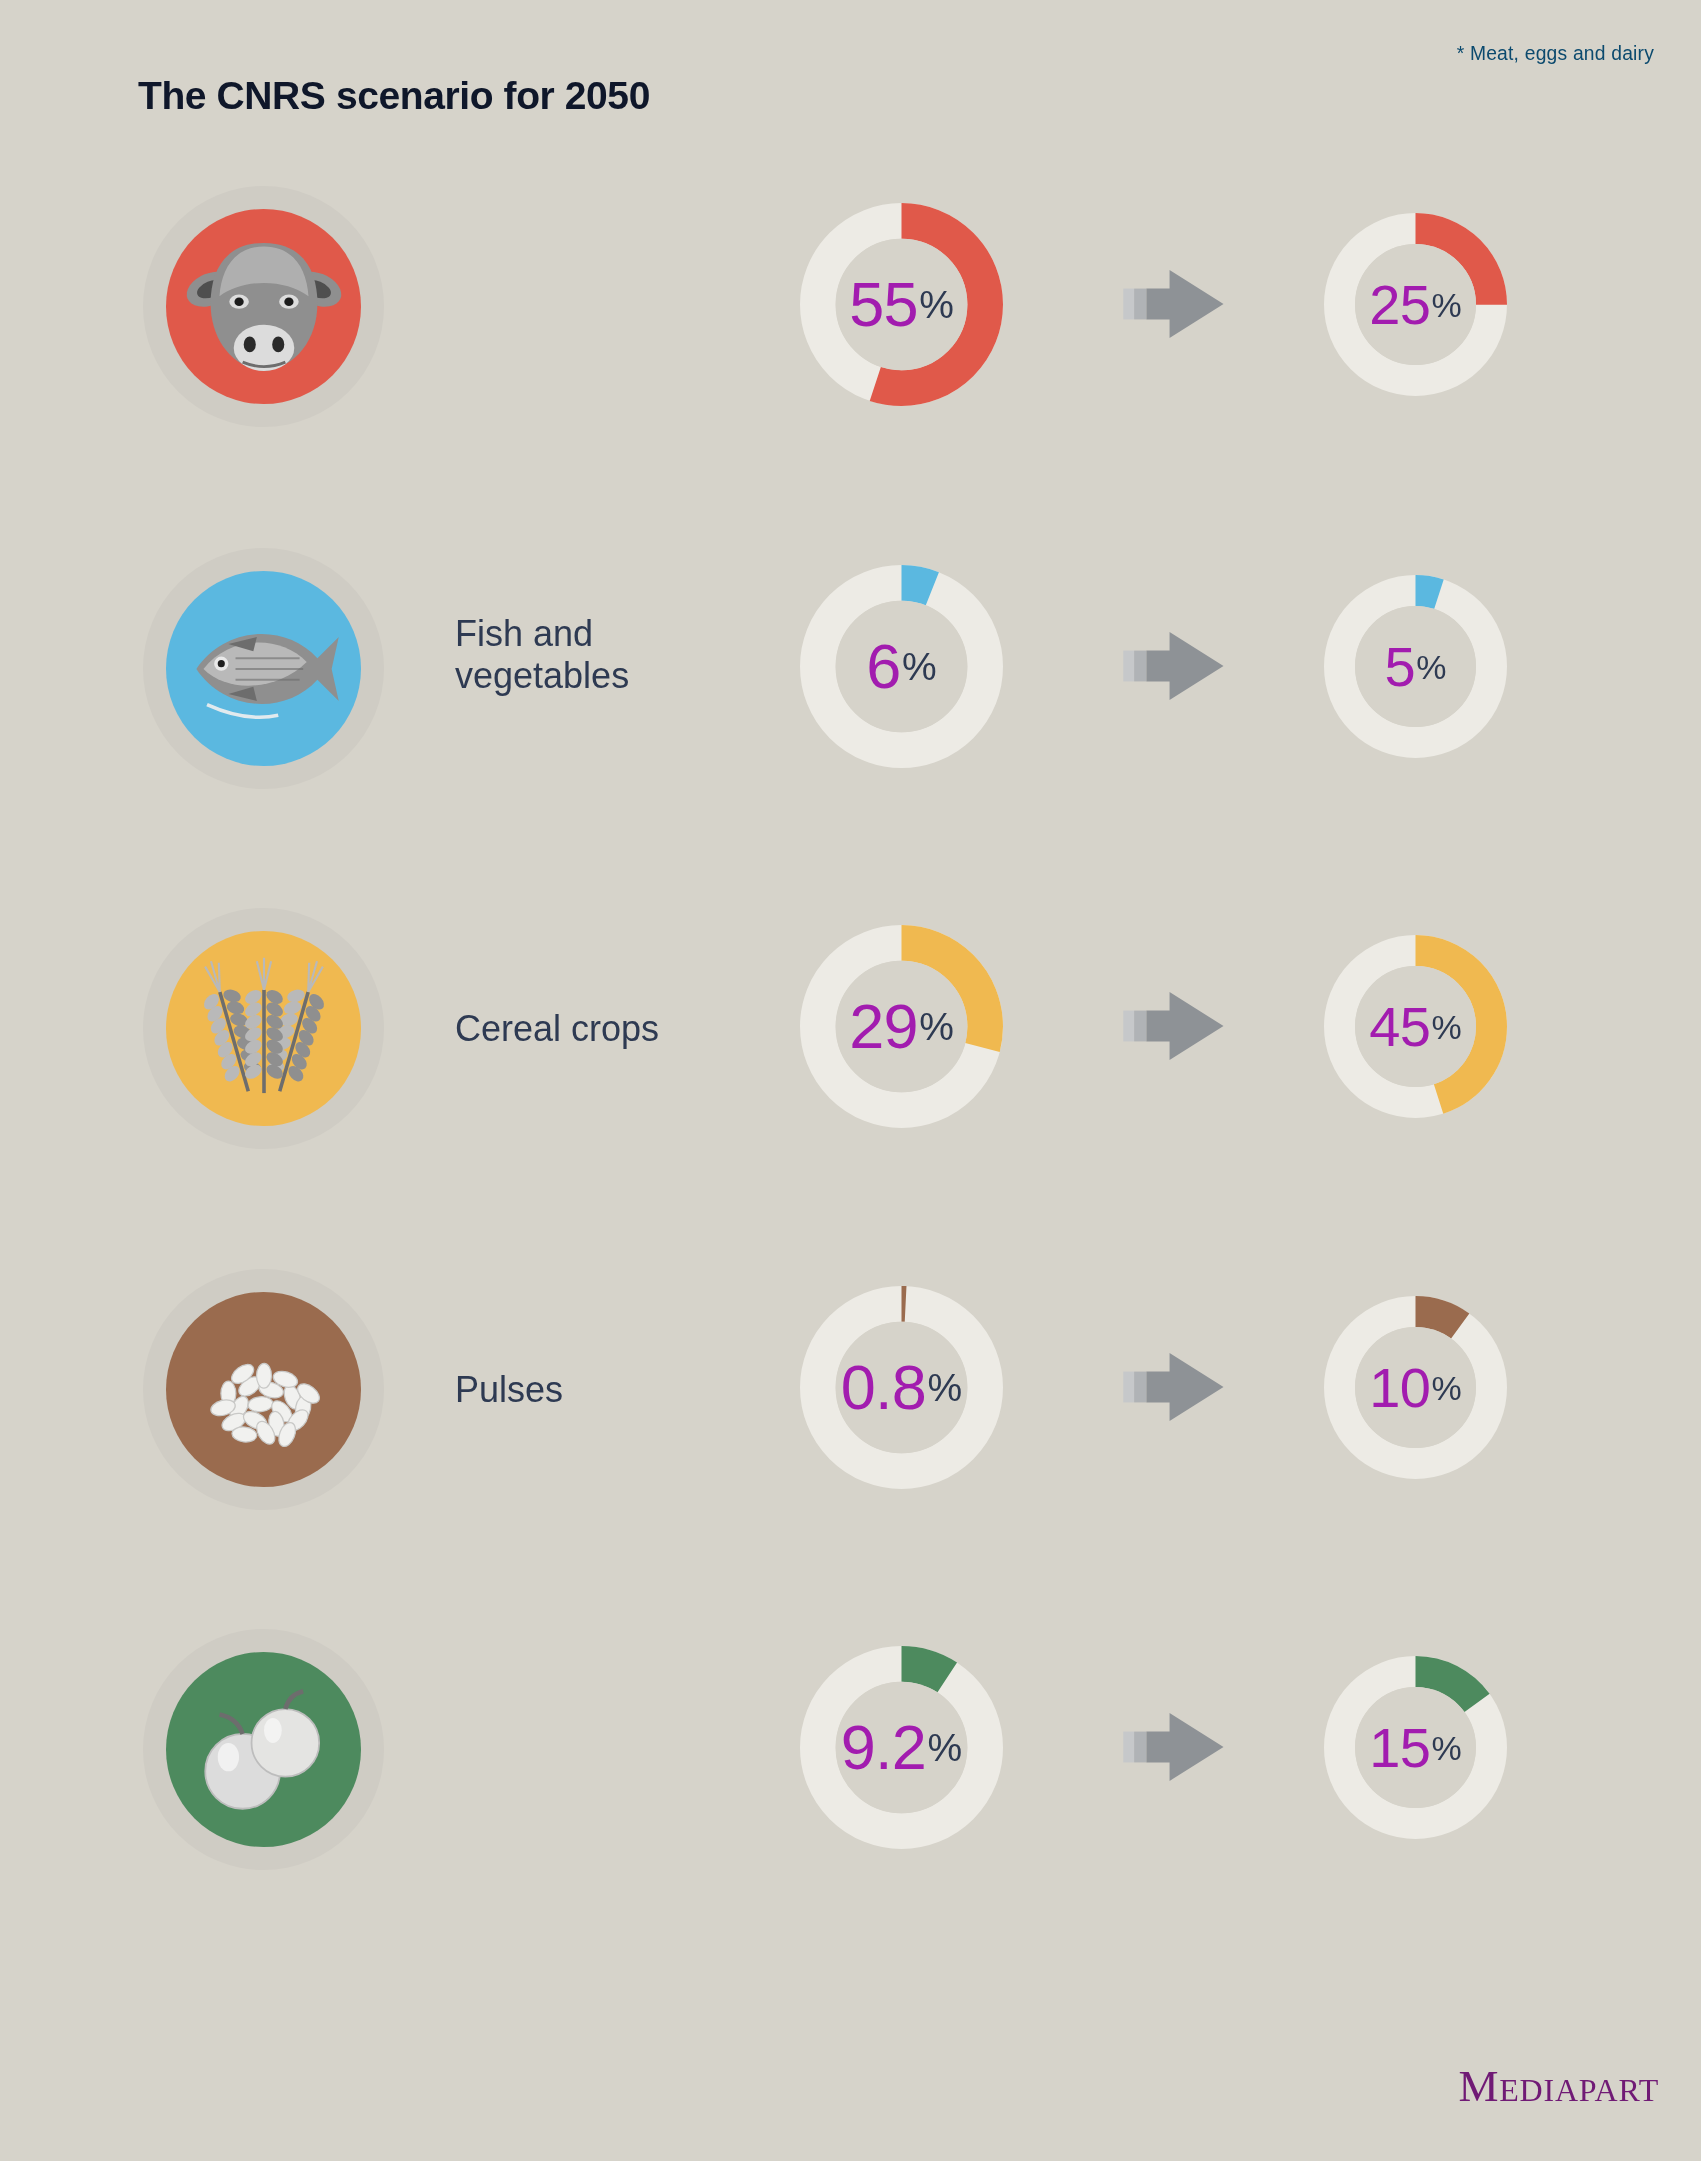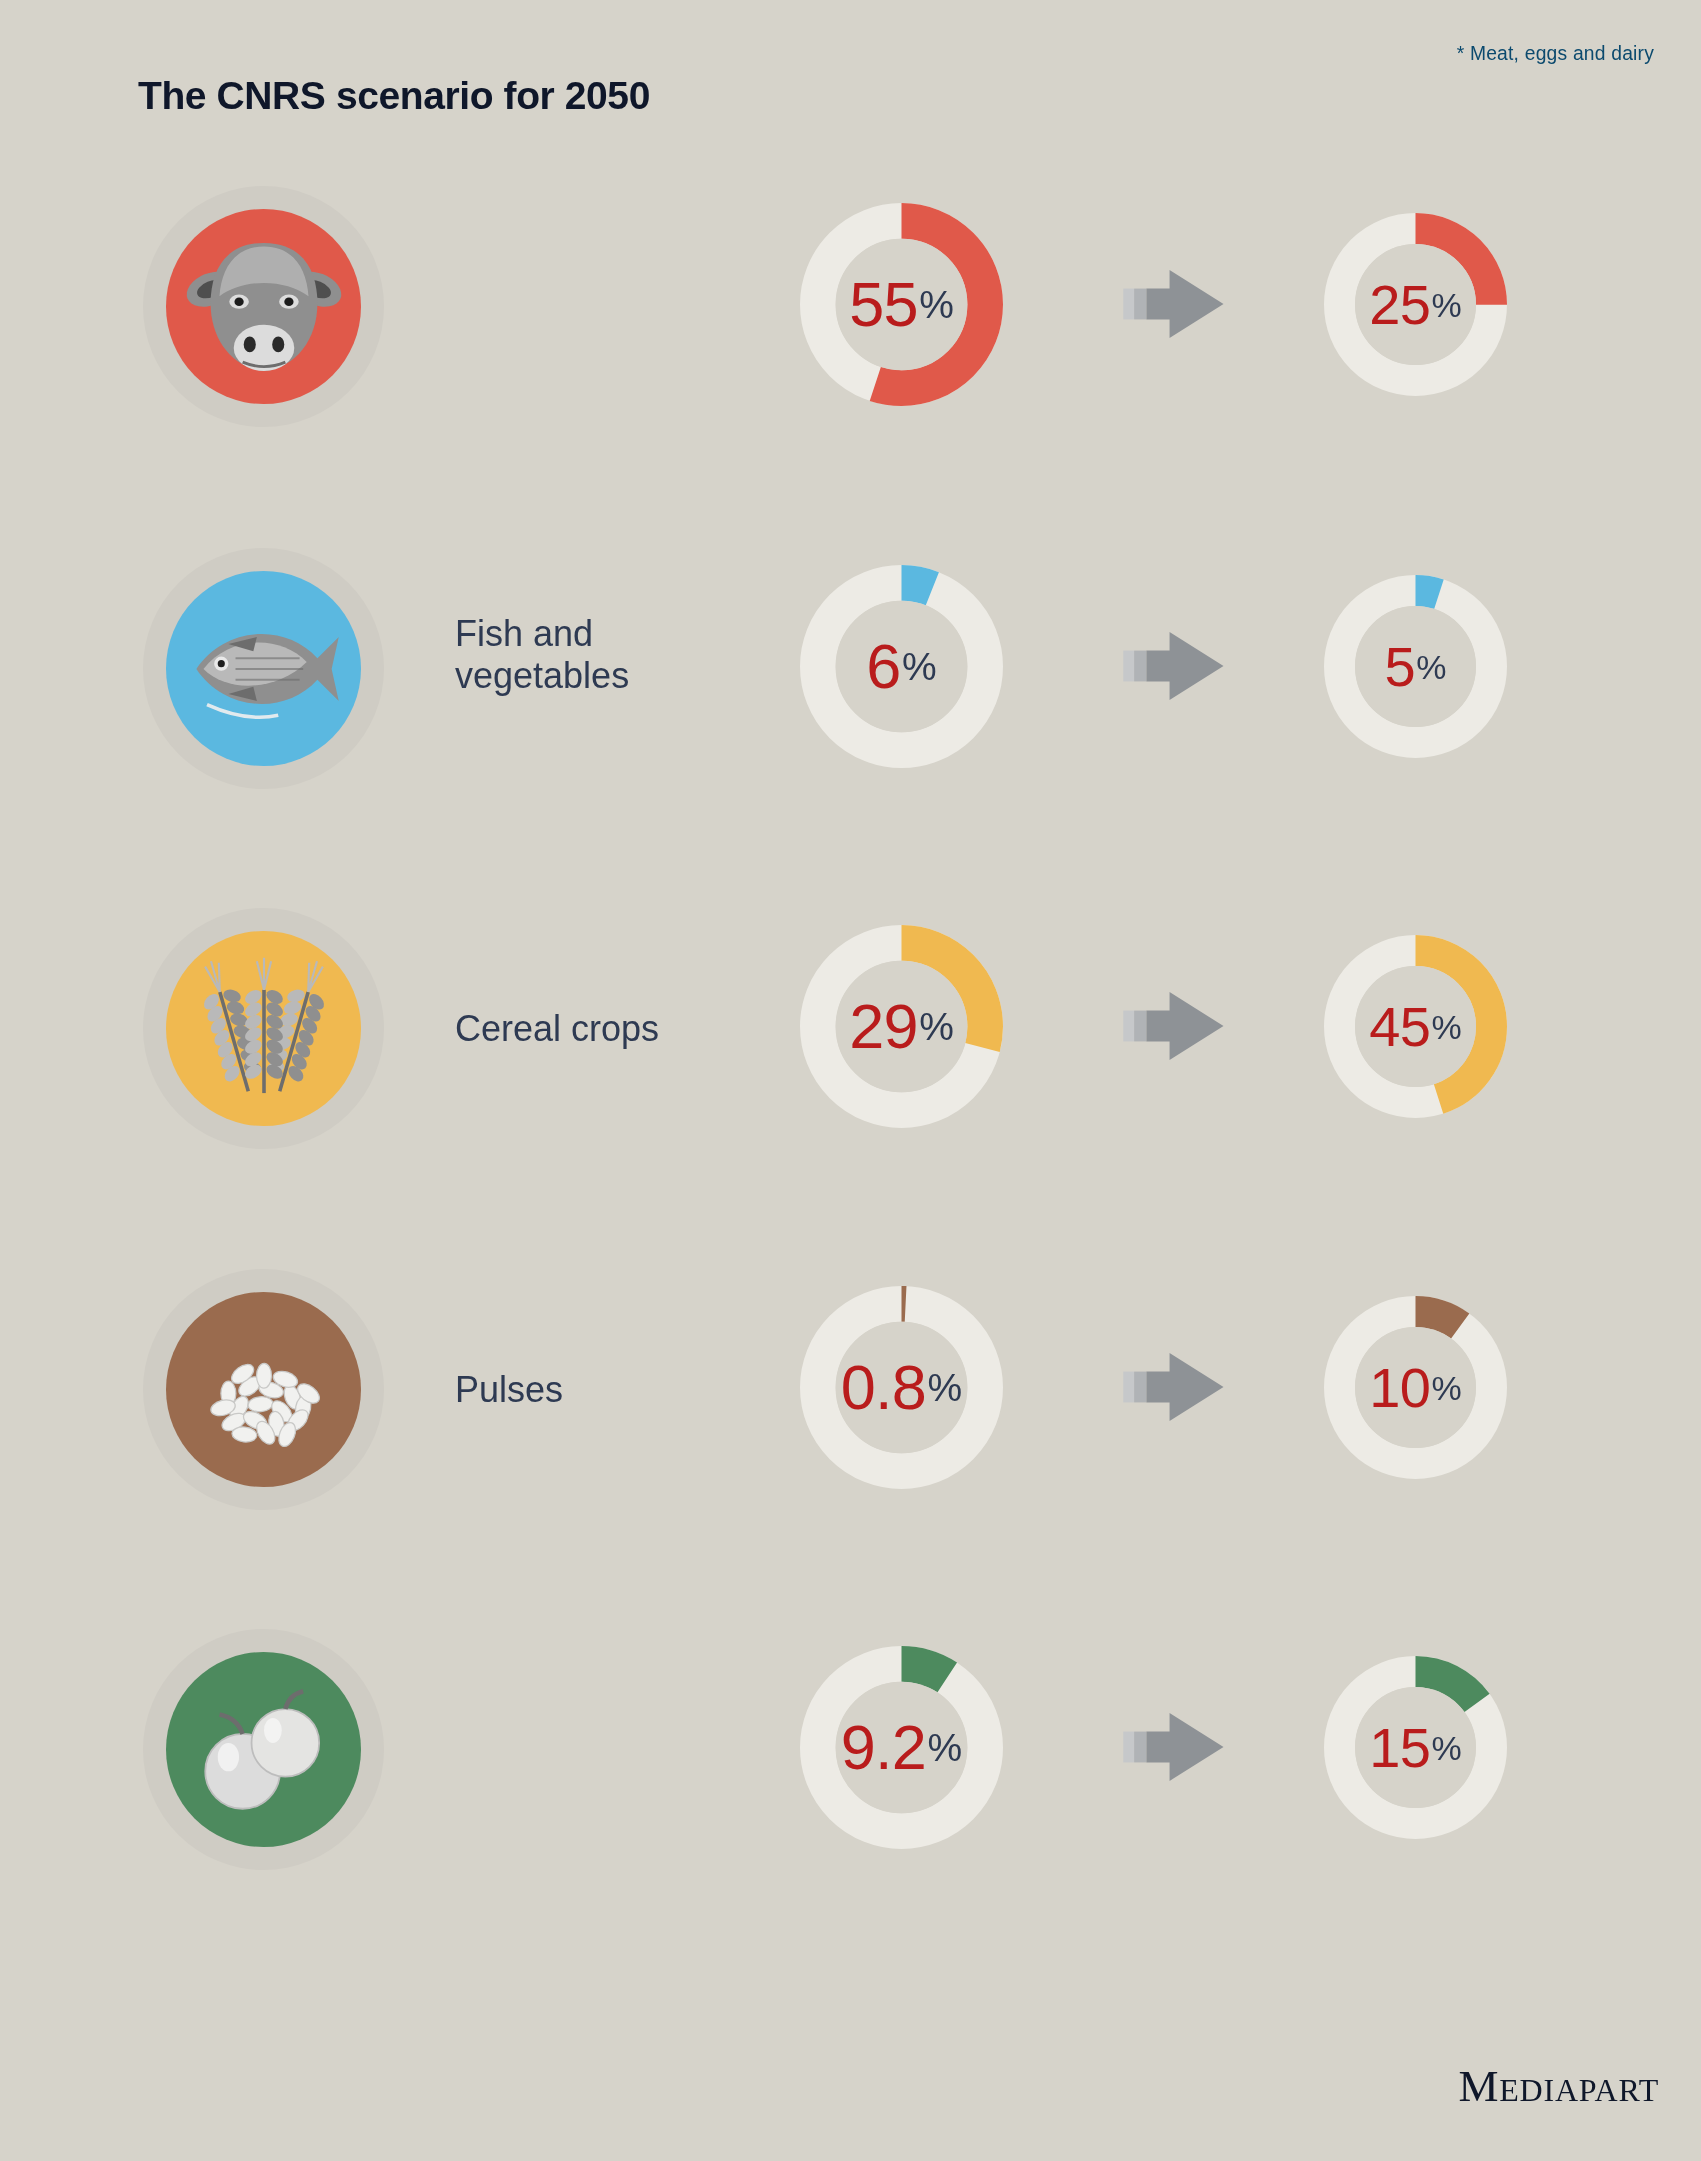--- a/index.html
+++ b/index.html
@@ -95,21 +95,21 @@
   .donut .val {
     position: absolute;
     inset: 0;
     display: flex;
     align-items: center;
     justify-content: center;
     pointer-events: none;
   }
   .val-num {
     font-size: 63px;
-    color: #b91c1c;
+    color: #a21caf;
     font-weight: 400;
     letter-spacing: -0.8px;
     line-height: 1;
   }
   .val-pct {
     font-size: 39px;
     color: #2e3a52;
     font-weight: 400;
     line-height: 1;
     margin-left: 1.5px;
@@ -125,21 +125,21 @@
     height: 74px;
   }
 
   
   .logo {
     position: absolute;
     right: 43px;
     bottom: 49px;
     font-family: "Liberation Serif", serif;
     font-size: 45px;
-    color: #0f172a;
+    color: #701a75;
     letter-spacing: 0.8px;
     font-variant: small-caps;
     font-weight: 400;
     white-space: nowrap;
   }
 </style>
 </head>
 <body>
 
 <div class="page">

